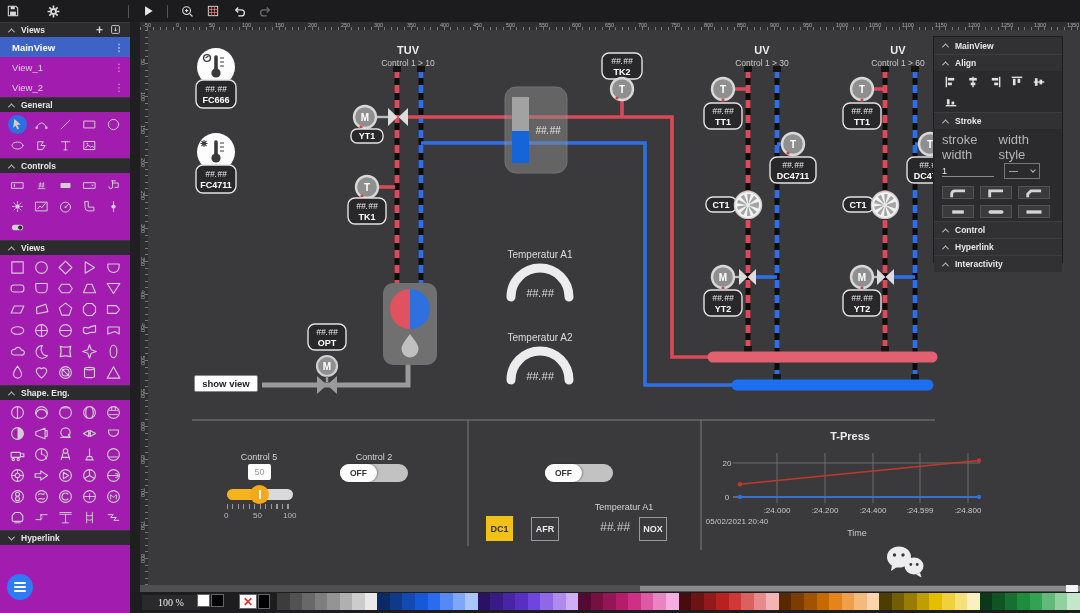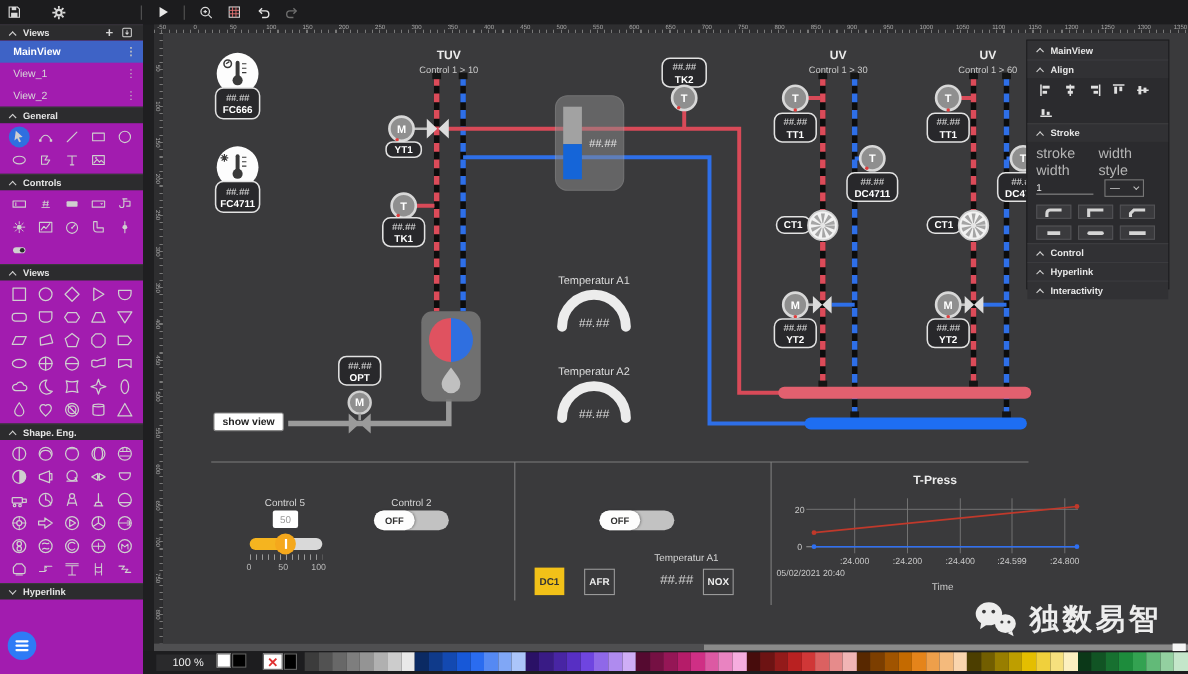--- a/index.html
+++ b/index.html
@@ -90,21 +90,21 @@
   #stroke-style { width:36px; height:16px; border:1px solid #777; display:flex; align-items:center; justify-content:space-between; padding:0 4px; color:#ddd; font-size:9px; cursor:pointer; }
   #stroke-style .ar { width:4px; height:4px; border-left:1.4px solid #bbb; border-top:1.4px solid #bbb; transform:rotate(-135deg); margin-top:-2px; }
   .sbtn-row { display:flex; gap:6px; padding:3px 8px; }
   .sbtn { width:32px; height:13px; background:#3a3a3d; border:1px solid #525255; display:flex; align-items:center; justify-content:center; cursor:pointer; }
 
   
   #scrollbar { position:absolute; left:140px; top:585px; width:940px; height:7px; background:#4f4f51; z-index:12; }
   #scroll-thumb { position:absolute; left:500px; top:1px; width:562px; height:5px; background:#8a8a8a; }
   #scroll-end { position:absolute; left:926px; top:0; width:12px; height:7px; background:#f5f5f5; }
   #bottombar { position:absolute; left:130px; top:592px; width:950px; height:21px; background:#1d1d1f; z-index:12; }
-  #zoom-label { position:absolute; left:12px; top:3px; width:58px; height:15px; background:#2a2a2c; color:#eee; font-size:10px; display:flex; align-items:center; justify-content:center; }
+  #zoom-label { position:absolute; left:12px; top:3px; width:58px; height:15px; background:#2a2a2c; color:#eee; font-size:10px; display:flex; align-items:center; justify-content:center;font-family:Liberation Serif, serif; }
   .fsw { position:absolute; top:2px; border:1px solid #666; z-index:13; cursor:pointer; }
   #palette-strip { position:absolute; left:147px; top:1px; display:flex; z-index:13; }
   .sw { width:12.55px; height:17px; cursor:pointer; }
 
   
   #watermark { position:absolute; left:884px; top:545px; display:flex; align-items:center; gap:10px; z-index:15; }
   #watermark .wtxt { color:#ededed; font-size:27px; font-weight:bold; letter-spacing:3px; }
 </style>
 </head>
 <body>
@@ -1180,14 +1180,13 @@
   <svg width="42" height="34" viewBox="0 0 42 34">
     <ellipse cx="15" cy="12" rx="12" ry="10.5" fill="#ededed"></ellipse>
     <path d="M8 20l-1 6 6-4z" fill="#ededed"></path>
     <circle cx="10.5" cy="10" r="1.7" fill="#3a3a3c"></circle>
       <circle cx="19" cy="10" r="1.7" fill="#3a3a3c"></circle>
     <ellipse cx="30" cy="21" rx="9.5" ry="8.5" fill="#ededed"></ellipse>
     <path d="M36 27.5l1.5 5-5.5-3z" fill="#ededed"></path>
     <circle cx="26.8" cy="19.5" r="1.4" fill="#3a3a3c"></circle>
       <circle cx="33.2" cy="19.5" r="1.4" fill="#3a3a3c"></circle>
   </svg>
-  <span class="wtxt">独数易智</span>
 </div>
 
 </body></html>

